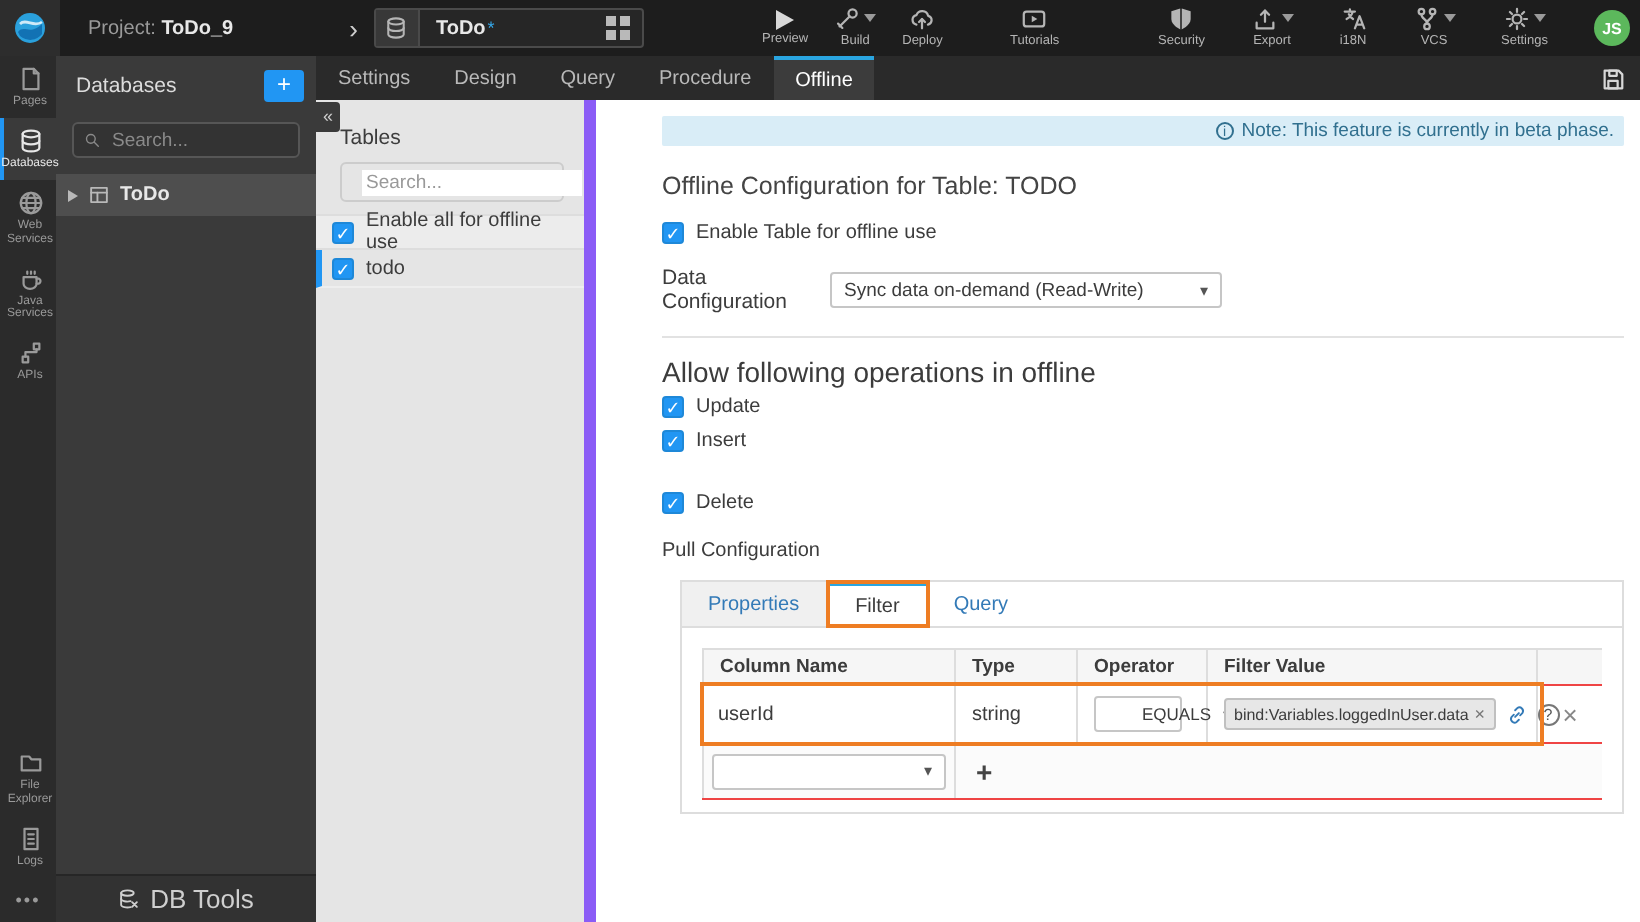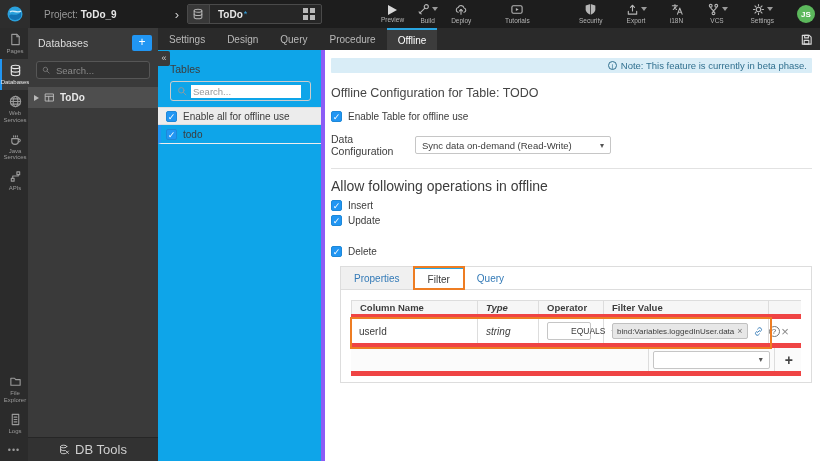--- a/index.html
+++ b/index.html
@@ -49,21 +49,21 @@
 
   
   .tabbar{position:absolute;left:158px;top:28px;width:662px;height:22px;background:#2a2a2a;display:flex;align-items:stretch;z-index:15;}
   .wtab{display:flex;align-items:center;padding:0 11px;color:#b9b9b9;font-size:10px;}
   .wtab.active{background:#3c3c3c;color:#fff;border-top:2px solid #2aa5e0;}
   .tabbar-spacer{flex:1;}
   .save-btn{display:flex;align-items:center;color:#d8d8d8;padding:0 7px;}
   .flap{position:absolute;left:158px;top:51px;width:12px;height:15px;background:#3a3a3a;color:#cfcfcf;font-size:9px;line-height:15px;text-align:center;border-radius:0 2px 2px 0;z-index:16;}
 
   
-  .tablespanel{position:absolute;left:158px;top:50px;width:167px;height:411px;background:#0ea5e9;border-right:4px solid #8b5cf6;z-index:5;}
+  .tablespanel{position:absolute;left:158px;top:50px;width:140px;height:411px;background:#e5e5e5;border-right:6px solid #8b5cf6;z-index:5;}
   .tp-title{margin:13px 0 0 12px;font-size:10.5px;color:#3c3c3c;}
   .tp-search{margin:6px 10px 6px 12px;height:20px;border:1px solid #ccc;border-radius:3px;display:flex;align-items:center;gap:4px;padding:0 6px;color:#999;}
   .tp-search input{border:none;outline:none;font-size:9.5px;width:110px;color:#555;}
   .tp-search input::placeholder{color:#999;}
   .tp-row{display:flex;align-items:center;gap:6px;font-size:10px;color:#3c3c3c;height:18px;padding:0 8px;}
   .tp-row.enable-all{background:#ececec;border-top:1px solid #ddd;border-bottom:1px solid #ddd;}
   .tp-row.table-sel{border-left:3px solid #2196f3;border-bottom:1px solid #eee;height:19px;padding-left:5px;}
   .cb{width:11px;height:11px;background:#2196f3;border:1px solid #1e88d8;border-radius:2px;color:#fff;font-size:9px;line-height:10px;text-align:center;flex:none;}
   .cb::after{content:"✓";}
 
@@ -83,23 +83,23 @@
   .ops-label{margin:9px 0 0 6px;font-size:14px;color:#3c3c3c;}
   .pull-label{margin:13px 0 0 6px;font-size:10px;color:#3c3c3c;}
 
   .pullbox{margin:9px 8px 0 15px;border:1px solid #ddd;height:117px;background:#fff;}
   .ptabs{display:flex;height:23px;border-bottom:1px solid #ddd;}
   .ptab{display:flex;align-items:center;padding:0 13px;font-size:10px;color:#337ab7;border-right:1px solid #ddd;background:#f0f0f0;}
   .ptab.plain{background:#fff;border-right:none;border-left:none;}
   .ptab.active{background:#fff;color:#3c3c3c;border-top:2px solid #2aa5e0;border-right:1px solid #ddd;border-left:1px solid #ddd;outline:2px solid #ee7d23;outline-offset:-1px;z-index:2;}
 
   .fgrid{margin:10px 0 0 10px;width:450px;font-size:10px;color:#3c3c3c;border-top:1px solid #ddd;}
-  .frow{display:flex;align-items:stretch;border-bottom:5px solid #ef4444;position:relative;justify-content:flex-end;}
+  .frow{display:flex;align-items:stretch;border-bottom:1px solid #ef4444;position:relative;}
   .fcell{border-right:1px solid #ddd;display:flex;align-items:center;padding:0 8px;gap:5px;}
-  .fcell.c1{width:127px;}.fcell.c2{width:61px;font-style:italic;}.fcell.c3{width:65px;}.fcell.c4{width:165px;}
+  .fcell.c1{width:127px;}.fcell.c2{width:61px;}.fcell.c3{width:65px;}.fcell.c4{width:165px;}
   .fcell.c5{width:32px;border-right:none;justify-content:center;}
   .fcell:first-child{border-left:1px solid #ddd;}
   .fhead{height:18px;background:#f6f6f6;font-weight:bold;}
   .fhead .fcell{font-size:9.5px;}
   .fdata{height:29px;background:#fff;}
   .op-select{width:44px;height:18px;font-size:8.5px;padding-left:23px;}
   .chip{background:#e7e7e7;border:1px solid #c0c0c0;border-radius:2px;font-size:8px;color:#3c3c3c;display:flex;align-items:center;gap:3px;padding:2px 4px;white-space:nowrap;}
   .chip .chip-x{color:#777;font-size:9px;}
   .qmark{width:11px;height:11px;border:1px solid #777;border-radius:50%;color:#555;font-size:8px;line-height:10px;text-align:center;flex:none;}
   .link-ic{color:#337ab7;flex:none;display:flex;}
@@ -379,33 +379,34 @@
       <span class="dc-label">Data Configuration</span>
       <div class="selbox dc-select">
         <span class="sel-txt">Sync data on-demand (Read-Write)</span>
         <span class="sel-caret">▾</span>
       </div>
     </div>
 
     <div class="divider"></div>
 
     <div class="ops-label">Allow following operations in offline</div>
+    <div class="cbrow" style="margin-top:4px">
+      <span class="cb"></span>
+      <span>Update</span>
+    </div>
     <div class="cbrow" style="margin-top:6px">
       <span class="cb"></span>
       <span>Insert</span>
     </div>
-    <div class="cbrow" style="margin-top:4px">
-      <span class="cb"></span>
-      <span>Update</span>
-    </div>
     <div class="cbrow" style="margin-top:20px">
       <span class="cb"></span>
       <span>Delete</span>
     </div>
 
+    <div class="pull-label">Pull Configuration</div>
 
     <div class="pullbox">
       <div class="ptabs">
         <div class="ptab">Properties</div>
         <div class="ptab active">Filter</div>
         <div class="ptab plain">Query</div>
       </div>
 
       <div class="fgrid">
         <div class="frow fhead">

